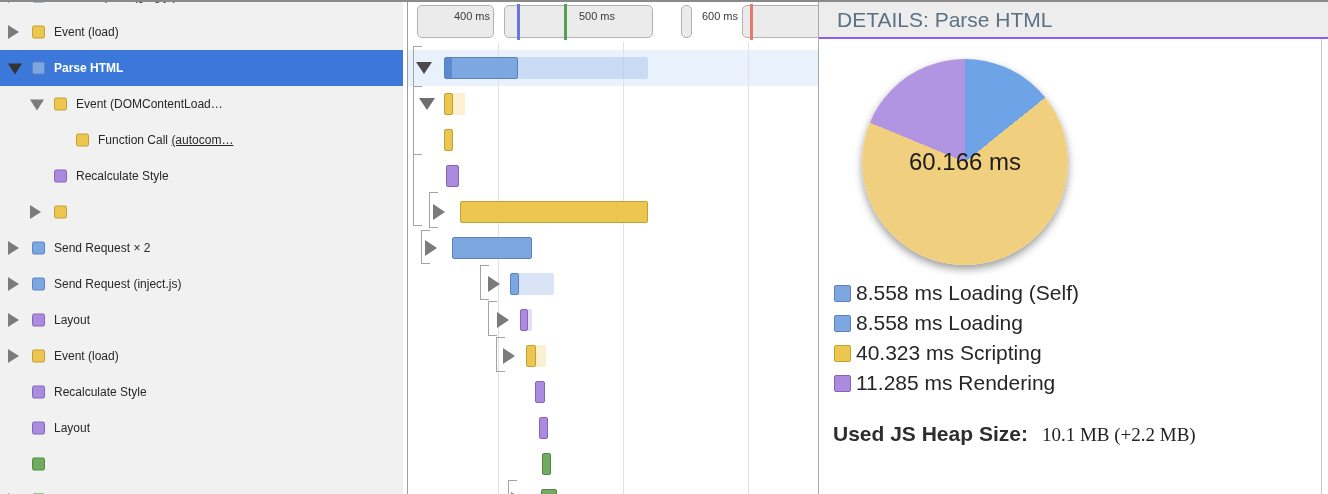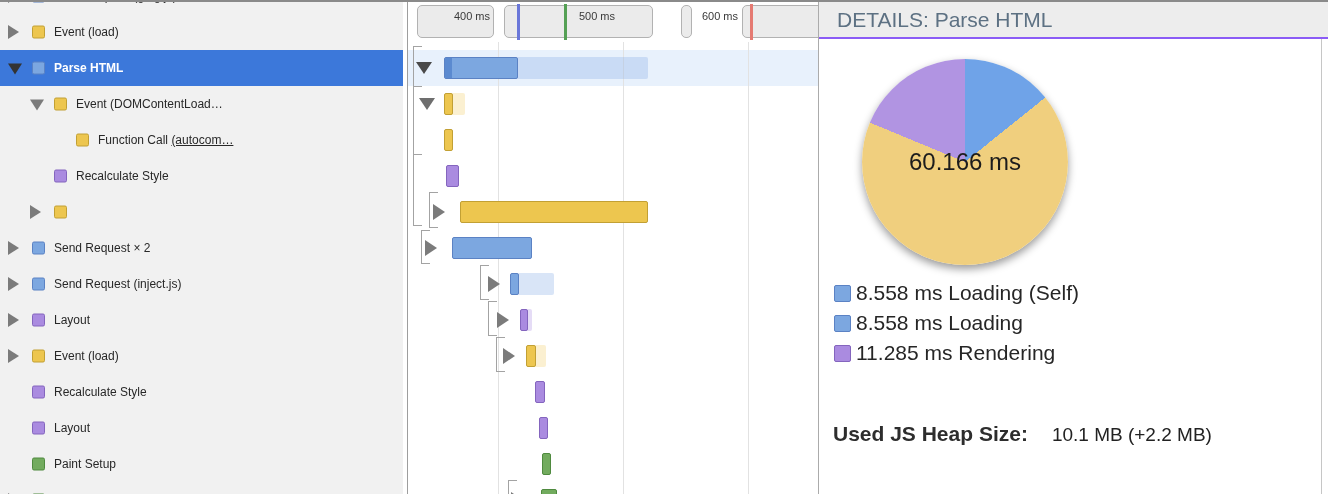--- a/index.html
+++ b/index.html
@@ -50,21 +50,21 @@
                   border-bottom:2px solid #8b5cf6;box-sizing:border-box;}
   .details-header span{display:block;padding-left:18px;line-height:36px;font-size:21px;color:#5d7183;}
   .pie{position:absolute;left:43px;top:57px;width:206px;height:206px;border-radius:50%;
        box-shadow:0 4px 9px rgba(0,0,0,0.40);display:flex;align-items:center;justify-content:center;}
   .pie-label{font-size:24px;color:#1c1c1c;}
   .legend{position:absolute;left:15px;top:276px;}
   .legend-item{height:30px;display:flex;align-items:center;font-size:21px;color:#262626;}
   .legend-swatch{width:17px;height:17px;border-radius:2px;box-sizing:border-box;border:1px solid;margin-right:5px;}
   .heap{position:absolute;left:14px;top:420px;white-space:nowrap;}
   .heap-label{font-size:21px;font-weight:bold;color:#2d2d2d;}
-  .heap-value{font-family:Liberation Sans, sans-serif;font-size:19px;color:#222222;margin-left:24px;}
+  .heap-value{font-family:Liberation Serif, serif;font-size:19px;color:#222222;margin-left:14px;}
   .scroll-track{position:absolute;right:6px;top:37px;bottom:0;width:1px;background:#c6c6c6;}
 </style>
 </head>
 <body>
 
 <div class="app">
 
   <div class="tree-panel" id="tree">
       <div class="tree-row" style="top: -24px;">
         <div class="tri collapsed" style="left: 8px;"></div>
@@ -121,21 +121,20 @@
       <div class="tree-row" style="top: 372px;">
         <div class="sq" style="left: 32px; background: rgb(170, 139, 224); border-color: rgb(132, 101, 190);"></div>
         <div class="row-label" style="left: 54px;">Recalculate Style</div>
       </div>
       <div class="tree-row" style="top: 408px;">
         <div class="sq" style="left: 32px; background: rgb(170, 139, 224); border-color: rgb(132, 101, 190);"></div>
         <div class="row-label" style="left: 54px;">Layout</div>
       </div>
       <div class="tree-row" style="top: 444px;">
         <div class="sq" style="left: 32px; background: rgb(114, 171, 94); border-color: rgb(79, 138, 63);"></div>
-        <div class="row-label" style="left: 54px;">Paint Setup</div>
       </div>
       <div class="tree-row" style="top: 480px;">
         <div class="tri collapsed" style="left: 8px;"></div>
         <div class="sq" style="left: 32px; background: rgb(114, 171, 94); border-color: rgb(79, 138, 63);"></div>
         <div class="row-label" style="left: 54px;">Paint (800 × 800)</div>
       </div>
     </div>
 
   <div class="flame-panel" id="flame">
     <div class="divider"></div>
@@ -216,20 +215,24 @@
     <div class="legend" id="legend">
         <div class="legend-item">
           <div class="legend-swatch" style="background: rgb(124, 167, 224); border-color: rgb(91, 130, 196);"></div>
           <span>8.558 ms Loading (Self)</span>
         </div>
         <div class="legend-item">
           <div class="legend-swatch" style="background: rgb(124, 167, 224); border-color: rgb(91, 130, 196);"></div>
           <span>8.558 ms Loading</span>
         </div>
         <div class="legend-item">
+          <div class="legend-swatch" style="background: rgb(237, 198, 79); border-color: rgb(194, 160, 52);"></div>
+          <span>40.323 ms Scripting</span>
+        </div>
+        <div class="legend-item">
           <div class="legend-swatch" style="background: rgb(170, 139, 224); border-color: rgb(132, 101, 190);"></div>
           <span>11.285 ms Rendering</span>
         </div>
       </div>
     <div class="heap">
       <span class="heap-label">Used JS Heap Size:</span><span class="heap-value">10.1 MB (+2.2 MB)</span>
     </div>
     <div class="scroll-track"></div>
   </div>
 

